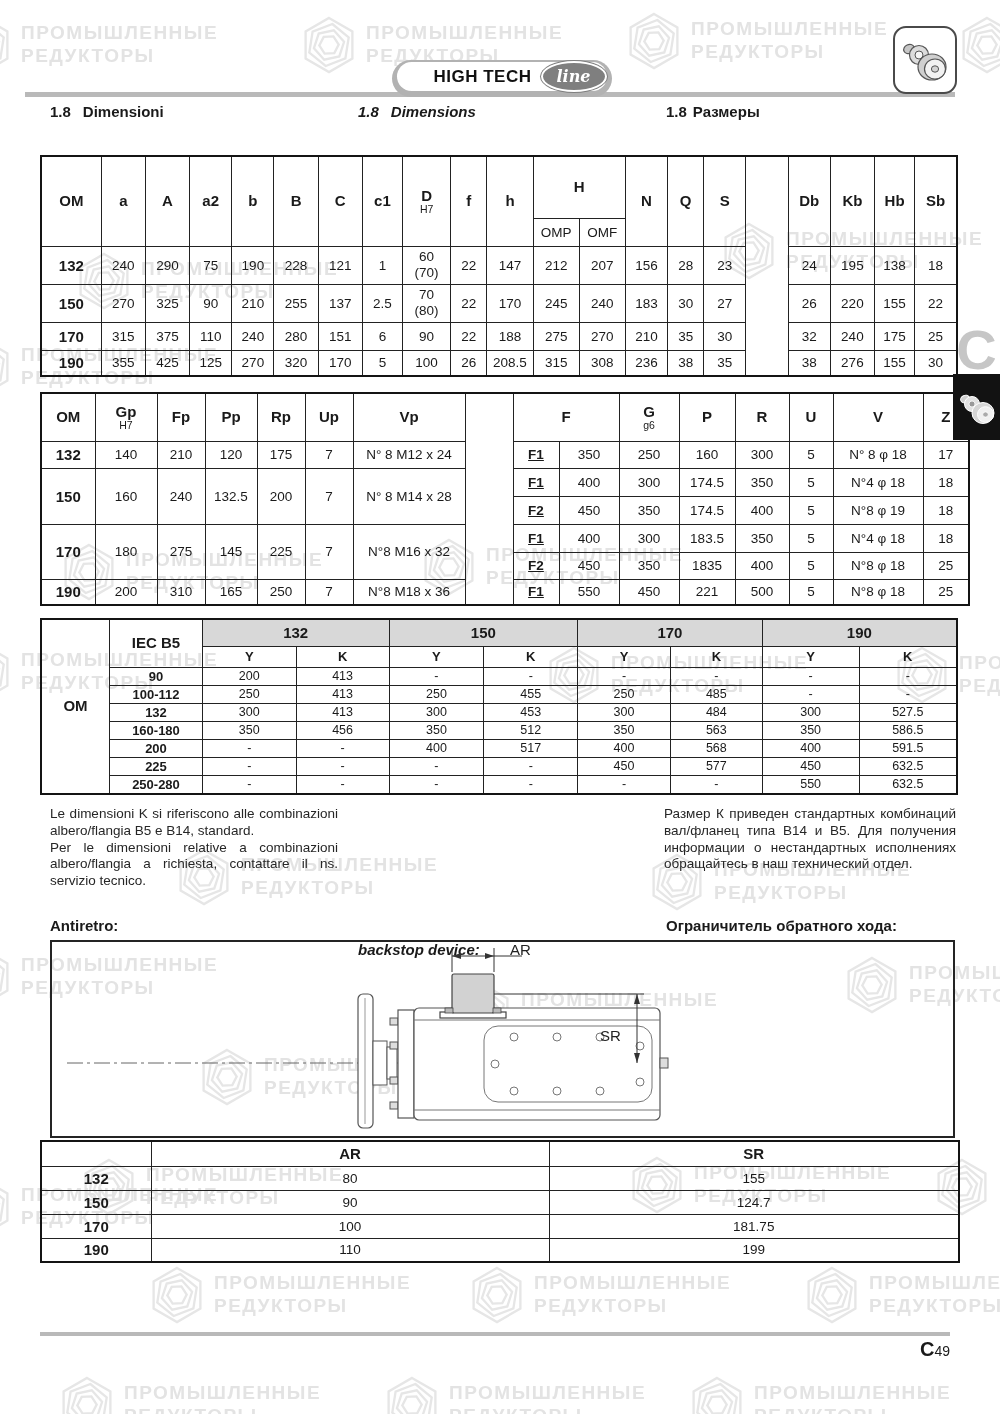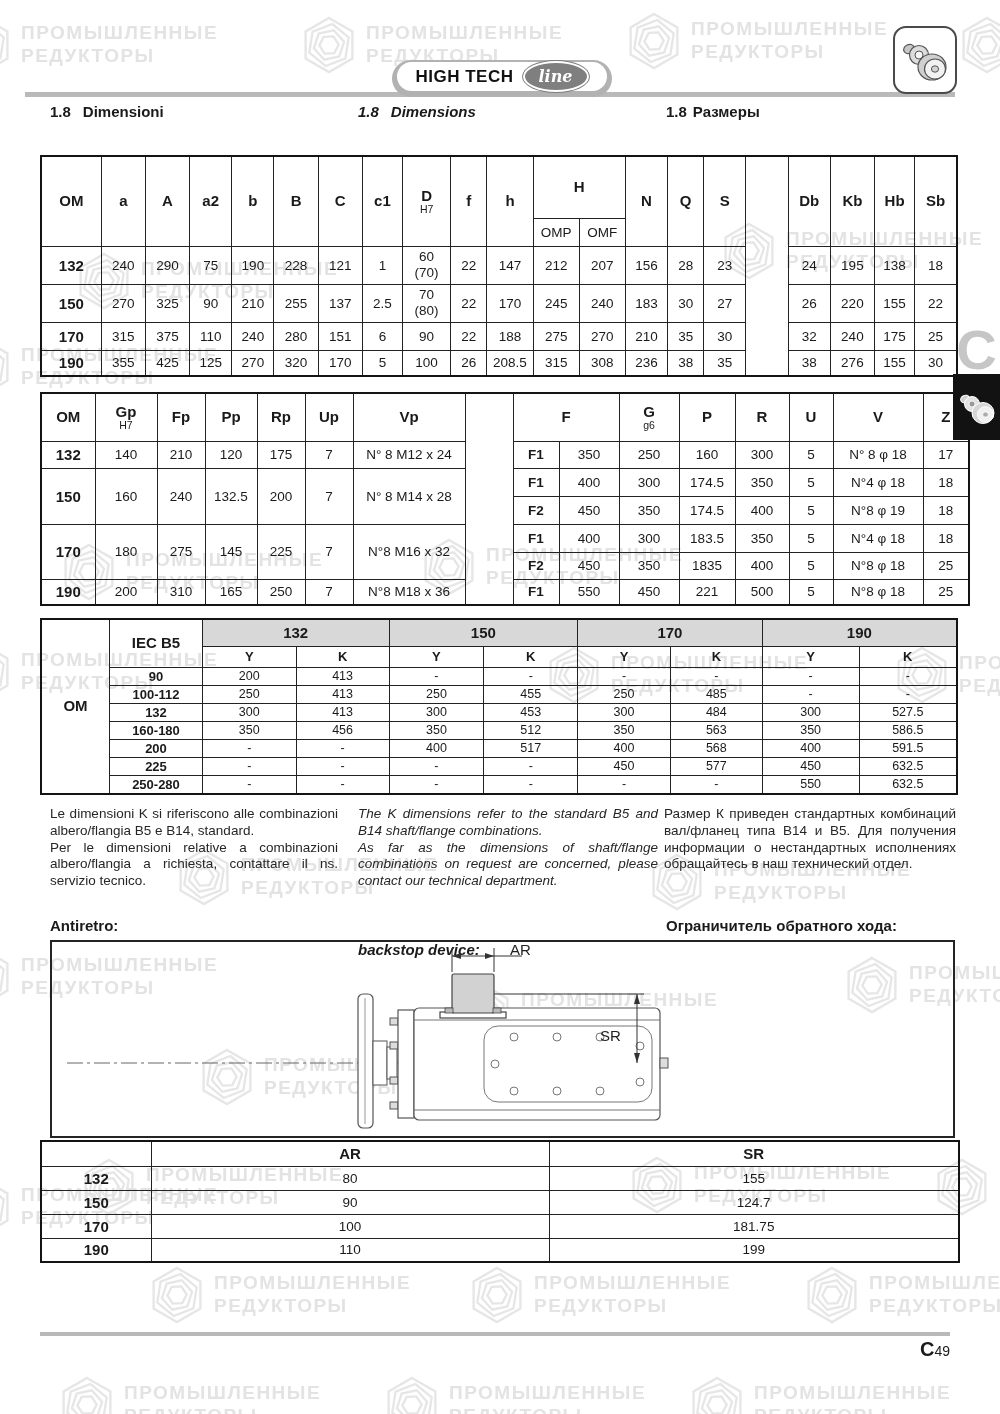--- a/index.html
+++ b/index.html
@@ -9,38 +9,38 @@
   #watermarks{position:absolute;inset:0;z-index:0;}
   .wm{position:absolute;display:flex;align-items:center;gap:8px;color:#e3e3e3;
       font-weight:bold;font-size:19px;letter-spacing:1.5px;line-height:1.2;white-space:nowrap;}
   .wm svg{flex:none;}
   
   .topbar{position:absolute;left:25px;top:92px;width:930px;height:5px;background:#b9b9b9;z-index:1;}
   .pill{position:absolute;left:392px;top:60px;width:220px;height:37px;background:#b2b2b2;
         border-radius:19px;z-index:2;}
   .pill-in{position:absolute;left:5px;top:2px;right:5px;bottom:6px;background:#fff;border-radius:15px;
         display:flex;align-items:center;justify-content:center;gap:9px;}
-  .pill-txt{font-weight:bold;font-size:17px;letter-spacing:.5px;color:#111;}
+  .pill-txt{font-weight:bold;font-size:17px;letter-spacing:.5px;color:#111;padding-left:36px;}
   .pill-line{width:62px;height:27px;background:#7f7f7f;border:2px solid #fff;border-radius:50%;
         box-shadow:0 0 0 1px #7f7f7f;display:flex;align-items:center;justify-content:center;
         color:#fff;font-family:"DejaVu Serif",serif;font-style:italic;font-weight:bold;font-size:16px;}
   .corner-icon{position:absolute;left:893px;top:26px;width:60px;height:64px;background:#fff;
         border:2px solid #4a4a4a;border-radius:13px;z-index:2;display:flex;align-items:center;justify-content:center;}
   .sec{position:absolute;top:103px;font-weight:bold;font-size:15px;z-index:1;}
   .sec .num{margin-right:12px;}
   .sec-ru .num{margin-right:6px;}
   .sec-en{font-style:italic;}
   
   .t{position:absolute;border-collapse:collapse;table-layout:fixed;z-index:1;border:2px solid #141414;}
   .t th,.t td{border:1px solid #222;text-align:center;vertical-align:middle;
       font-size:13.5px;font-weight:normal;padding:1px 2px;overflow:hidden;}
   .hd2{font-weight:bold !important;font-size:15px !important;line-height:1.05;}
   .sub{font-size:10.5px;line-height:1;font-weight:normal;}
   .rowh{font-weight:bold !important;font-size:15px !important;}
-  .fbold{font-weight:bold !important;font-size:13.5px !important;}
+  .fbold{font-weight:bold !important;font-size:13.5px !important;text-decoration:underline;}
   .pre{white-space:pre-line;line-height:1.15;}
   .gapc{border-top:none !important;border-bottom:none !important;background:transparent;}
   .gray{background:#d8d8d8;}
   .t3 td,.t3 th{font-size:12.5px;}
   .t3 .rowh3{font-weight:bold;font-size:13px;}
   .t3 .yk{font-weight:bold;font-size:13px;}
   
   .note{position:absolute;top:806px;font-size:13.5px;line-height:16.8px;text-align:justify;z-index:1;color:#262626;}
   .note p{margin:0;}
   .note-en{font-style:italic;}
@@ -894,24 +894,20 @@
           <td>550</td>
           <td>632.5</td>
         </tr>
 </tbody>
     </table>
 
 <div class="note note-it" style="left:50px;width:288px">
   <p>Le dimensioni K si riferiscono alle combinazioni albero/flangia B5 e B14, standard.</p>
       <p>Per le dimensioni relative a combinazioni albero/flangia a richiesta, contattare il ns. servizio tecnico.</p>
 </div>
-<div class="note note-en" style="left:358px;width:300px">
-  <p>The K dimensions refer to the standard B5 and B14 shaft/flange combinations.</p>
-      <p>As far as the dimensions of shaft/flange combinations on request are concerned, please contact our technical department.</p>
-</div>
 <div class="note note-ru" style="left:664px;width:292px">
   <p>Размер К приведен стандартных комбинаций вал/фланец типа В14 и В5. Для получения информации о нестандартных исполнениях обращайтесь в наш технический отдел.</p>
 </div>
 
 <div class="bs-head" style="left:50px">Antiretro:</div>
 <div class="bs-head bs-en" style="left:358px">backstop device:</div>
 <div class="bs-head" style="left:666px">Ограничитель обратного хода:</div>
 
 <div class="drawbox">
   <svg width="897" height="190" viewBox="0 0 897 190">

